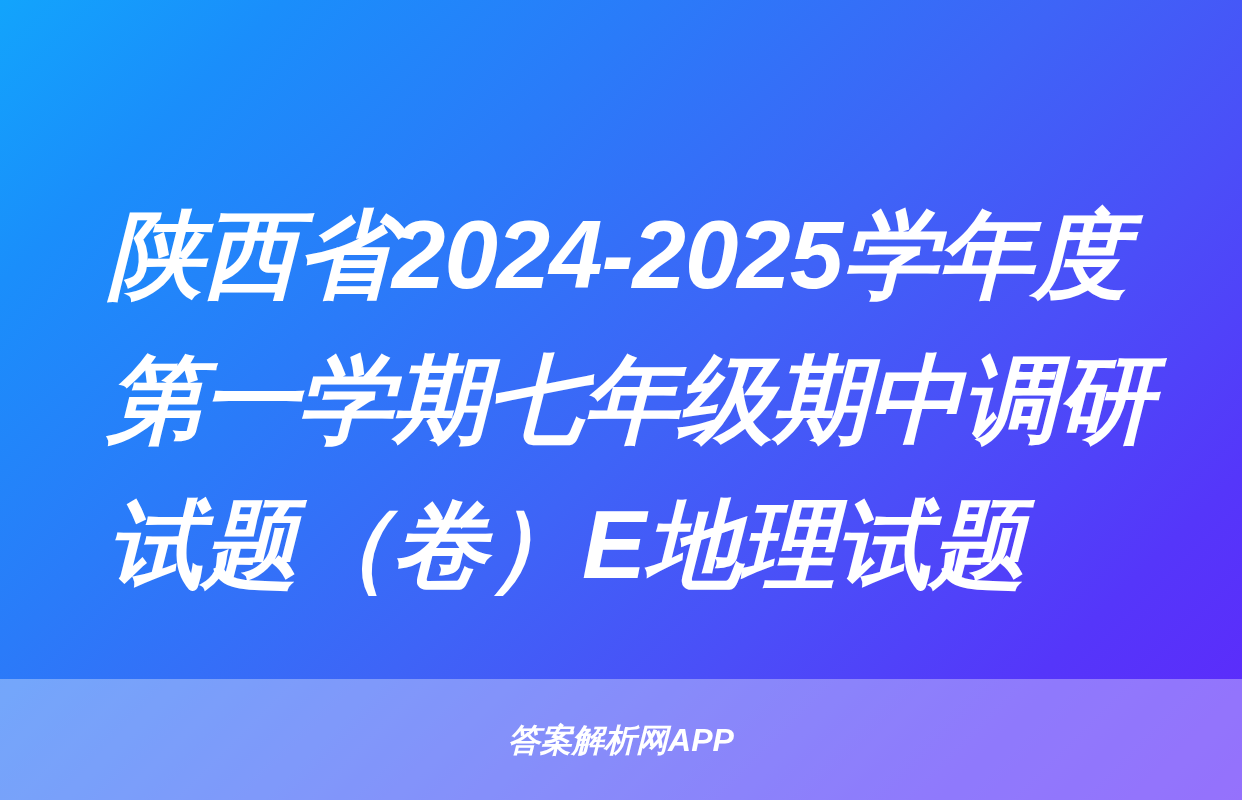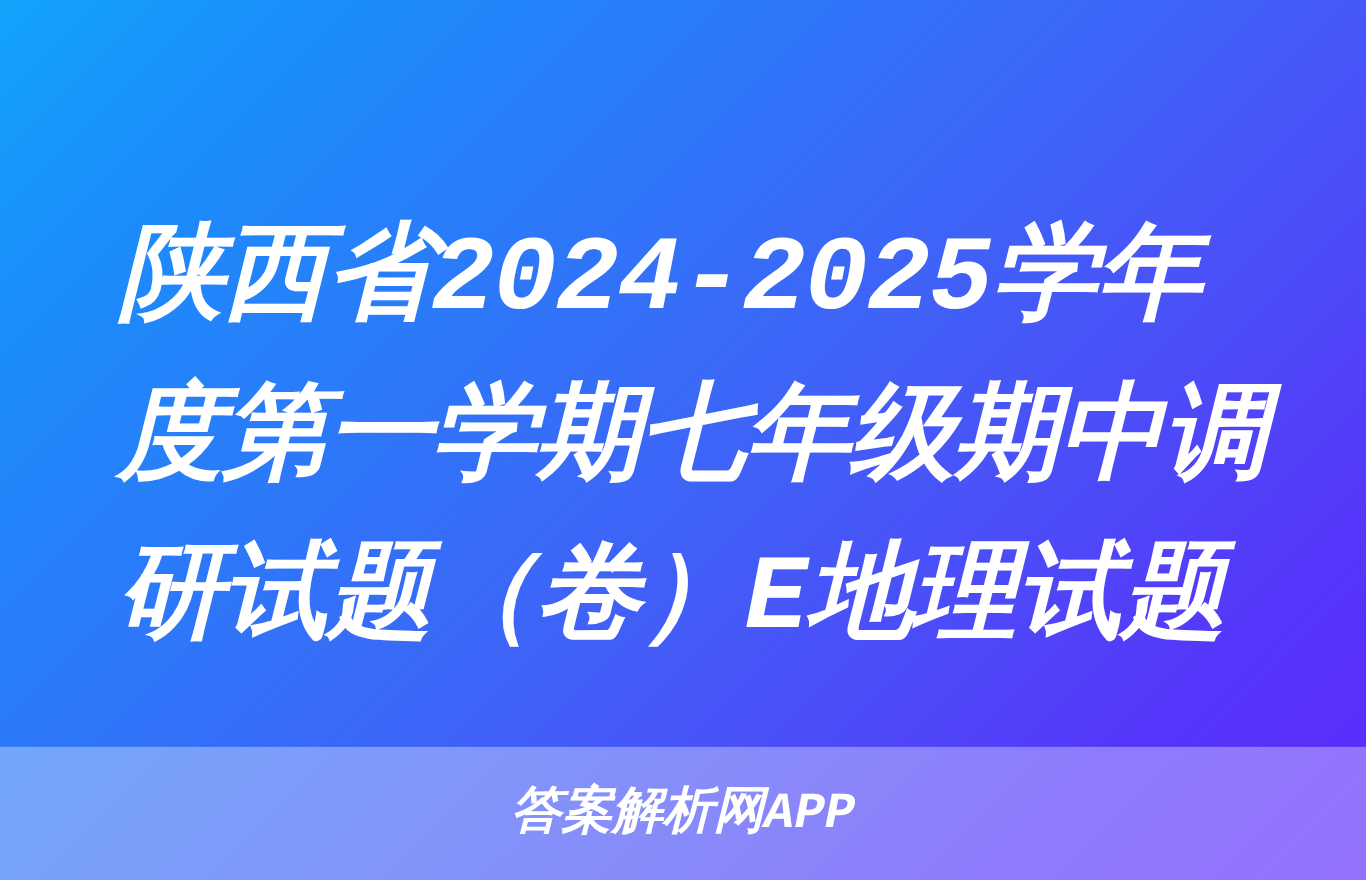--- a/index.html
+++ b/index.html
@@ -17,21 +17,20 @@
     height: 800px;
     background: linear-gradient(135deg,
         #12A4FC 0%,
         #1A8EFB 14%,
         #2A7BF9 32%,
         #3E64F7 52%,
         #4B4EF8 68%,
         #5536FA 84%,
         #5E28FB 100%);
     overflow: hidden;
-    font-family: Liberation Mono, monospace;
   }
 
   
   #headline {
     position: absolute;
     left: 107px;
     top: 182px;
     width: 1045px;
     color: #ffffff;
     font-weight: 700;
@@ -55,21 +54,21 @@
     background: rgba(255, 255, 255, 0.34);
     display: flex;
     align-items: center;
     justify-content: center;
   }
 
   #watermark {
     color: #ffffff;
     font-weight: 700;
     font-style: italic;
-    font-size: 46px;
+    font-size: 32px;
     letter-spacing: 0px;
     line-height: 1;
     white-space: nowrap;
     -webkit-font-smoothing: antialiased;
   }
 </style>
 </head>
 <body>
 
 <div id="poster">

